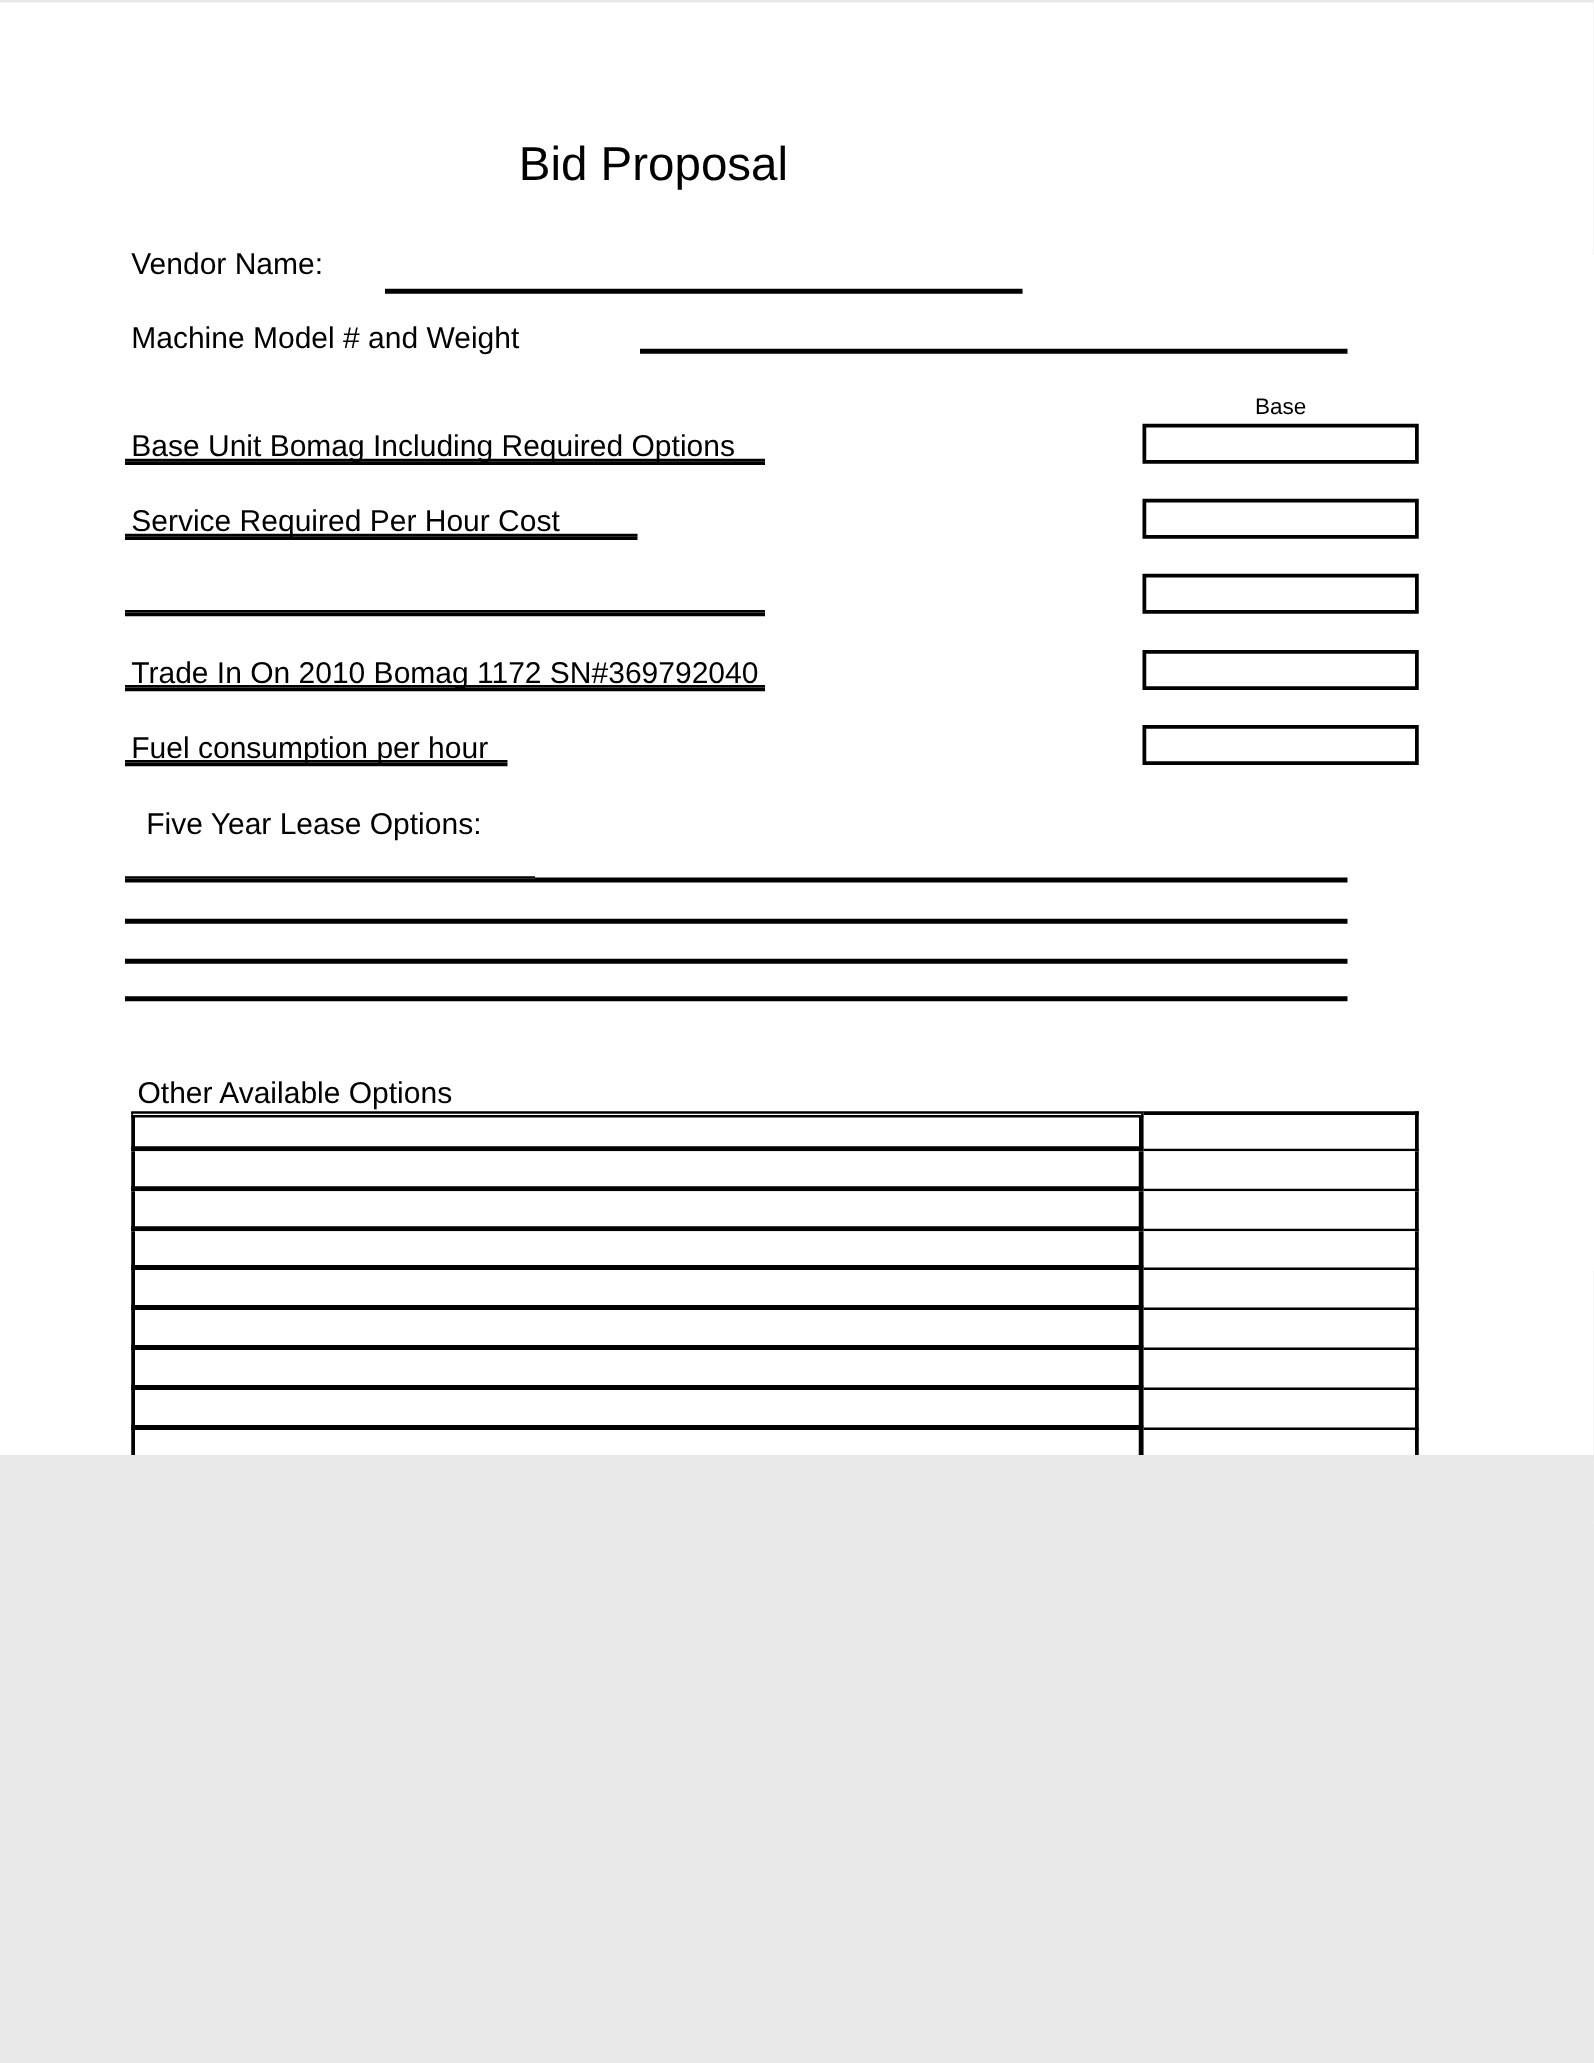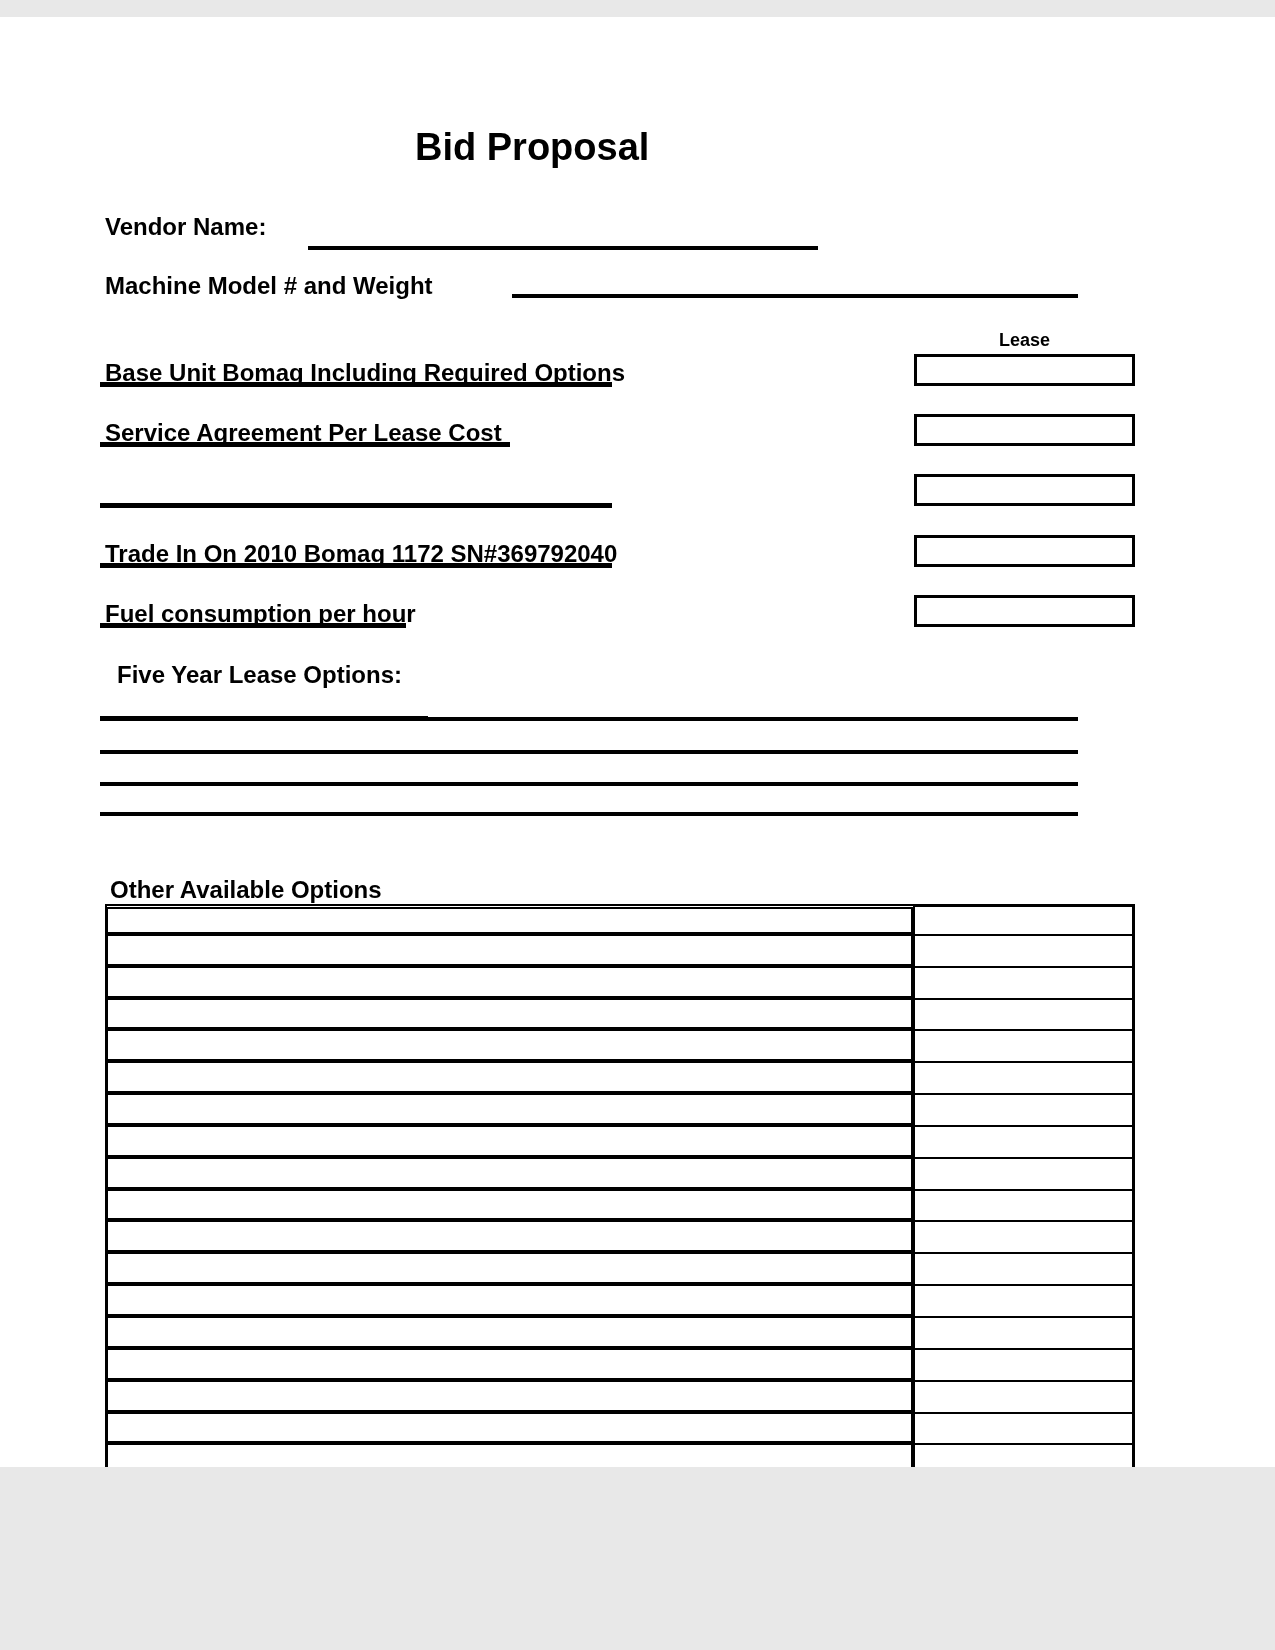--- a/index.html
+++ b/index.html
@@ -1,25 +1,24 @@
 <!DOCTYPE html>
 <html><head>
 <meta charset="utf-8">
 <style>
   * { margin:0; padding:0; box-sizing:border-box; }
   html,body { background:#e8e8e8; }
   .page {
     position:relative;
-    width:1275px; height:1450px;
+    width:1275px; height:1162px;
     background:#ffffff;
     color:#000000;
     font-family:"Liberation Sans", sans-serif;
-    margin:17px auto;
+    margin:2px auto;
     overflow:hidden;
-    font-weight:bold;
   }
   .abs { position:absolute; }
   .title {
     font-size:38px;
     line-height:1.1;
     white-space:nowrap;
   }
   .lbl {
     font-size:24px;
     line-height:1.2;
@@ -70,27 +69,27 @@
 <div class="page">
 
   <div class="abs title" style="left:415px; top:110px;">Bid Proposal</div>
 
   <div class="abs lbl" style="left:105px; top:196px;">Vendor Name:</div>
   <div class="abs fill-line" style="left:308px; top:229px; width:510px;"></div>
 
   <div class="abs lbl" style="left:105px; top:255px;">Machine Model # and Weight</div>
   <div class="abs fill-line" style="left:512px; top:277px; width:566px;"></div>
 
-  <div class="abs cost-hdr" style="left:914px; top:313px;">Lease</div>
+  <div class="abs cost-hdr" style="left:914px; top:313px;">Base</div>
 
   <div class="abs lbl" style="left:105px; top:342px;">Base Unit Bomag Including Required Options</div>
   <div class="abs dline" style="left:100px; top:365px; width:512px;"></div>
   <div class="abs costbox" style="left:914px; top:337px;"></div>
 
-  <div class="abs lbl" style="left:105px; top:402px;">Service Agreement Per Lease Cost</div>
+  <div class="abs lbl" style="left:105px; top:402px;">Service Required Per Hour Cost</div>
   <div class="abs dline" style="left:100px; top:425px; width:410px;"></div>
   <div class="abs costbox" style="left:914px; top:397px;"></div>
 
   <div class="abs dline" style="left:100px; top:486px; width:512px;"></div>
   <div class="abs costbox" style="left:914px; top:457px;"></div>
 
   <div class="abs lbl" style="left:105px; top:523px;">Trade In On 2010 Bomag 1172 SN#369792040</div>
   <div class="abs dline" style="left:100px; top:546px; width:512px;"></div>
   <div class="abs costbox" style="left:914px; top:518px;"></div>
 

